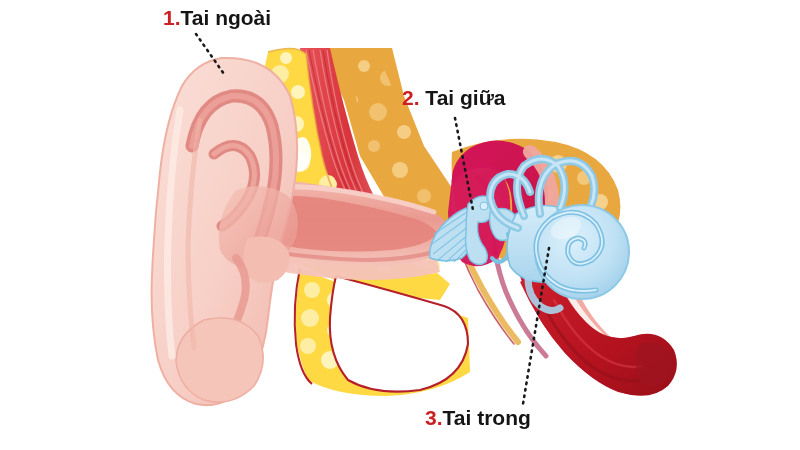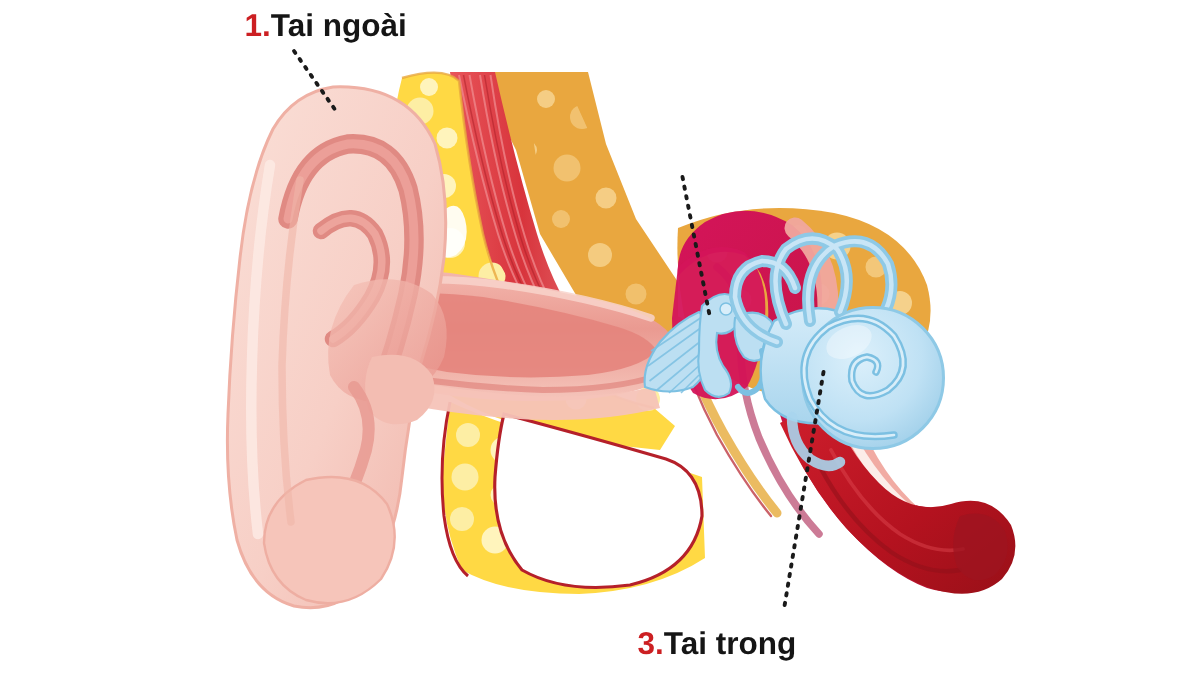--- a/index.html
+++ b/index.html
@@ -19,21 +19,21 @@
     font-size:21px;
     font-weight:bold;
     color:#141414;
     letter-spacing:0px;
     text-align:right;
   }
   .label .num{color:#cc1f22;font-weight:bold;}
   .label .txt{color:#151515;font-weight:bold;}
   #label-1{left:163px;top:6px;}
   #label-2{left:402px;top:86px;}
-  #label-3{left:425px;top:406px;margin-top:12px;}
+  #label-3{left:425px;top:406px;}
 </style>
 </head>
 <body>
 
 <div id="stage">
 
   <svg id="art" viewBox="0 0 800 450" xmlns="http://www.w3.org/2000/svg">
     <defs>
       <clipPath id="clipFat">
         <path d="M268 48 L300 46 L318 62 L322 120 L330 170 L352 210 L386 236 L430 252 L470 262 L470 300 L430 300 L392 292 L350 284 L318 276 L288 268 L270 250 L262 200 L258 140 Z"></path>
@@ -416,18 +416,21 @@
       <line x1="196" y1="34" x2="224" y2="74"></line>
       <line x1="455" y1="118" x2="473" y2="210"></line>
       <line x1="549" y1="248" x2="523" y2="404"></line>
     </g>
   </svg>
 
   <div class="label" id="label-1">
     <span class="num">1.</span><span class="txt">Tai ngoài</span>
   </div>
 
+  <div class="label" id="label-2">
+    <span class="num">2.</span>&nbsp;<span class="txt">Tai giữa</span>
+  </div>
 
   <div class="label" id="label-3">
     <span class="num">3.</span><span class="txt">Tai trong</span>
   </div>
 
 </div>
 
 </body></html>

